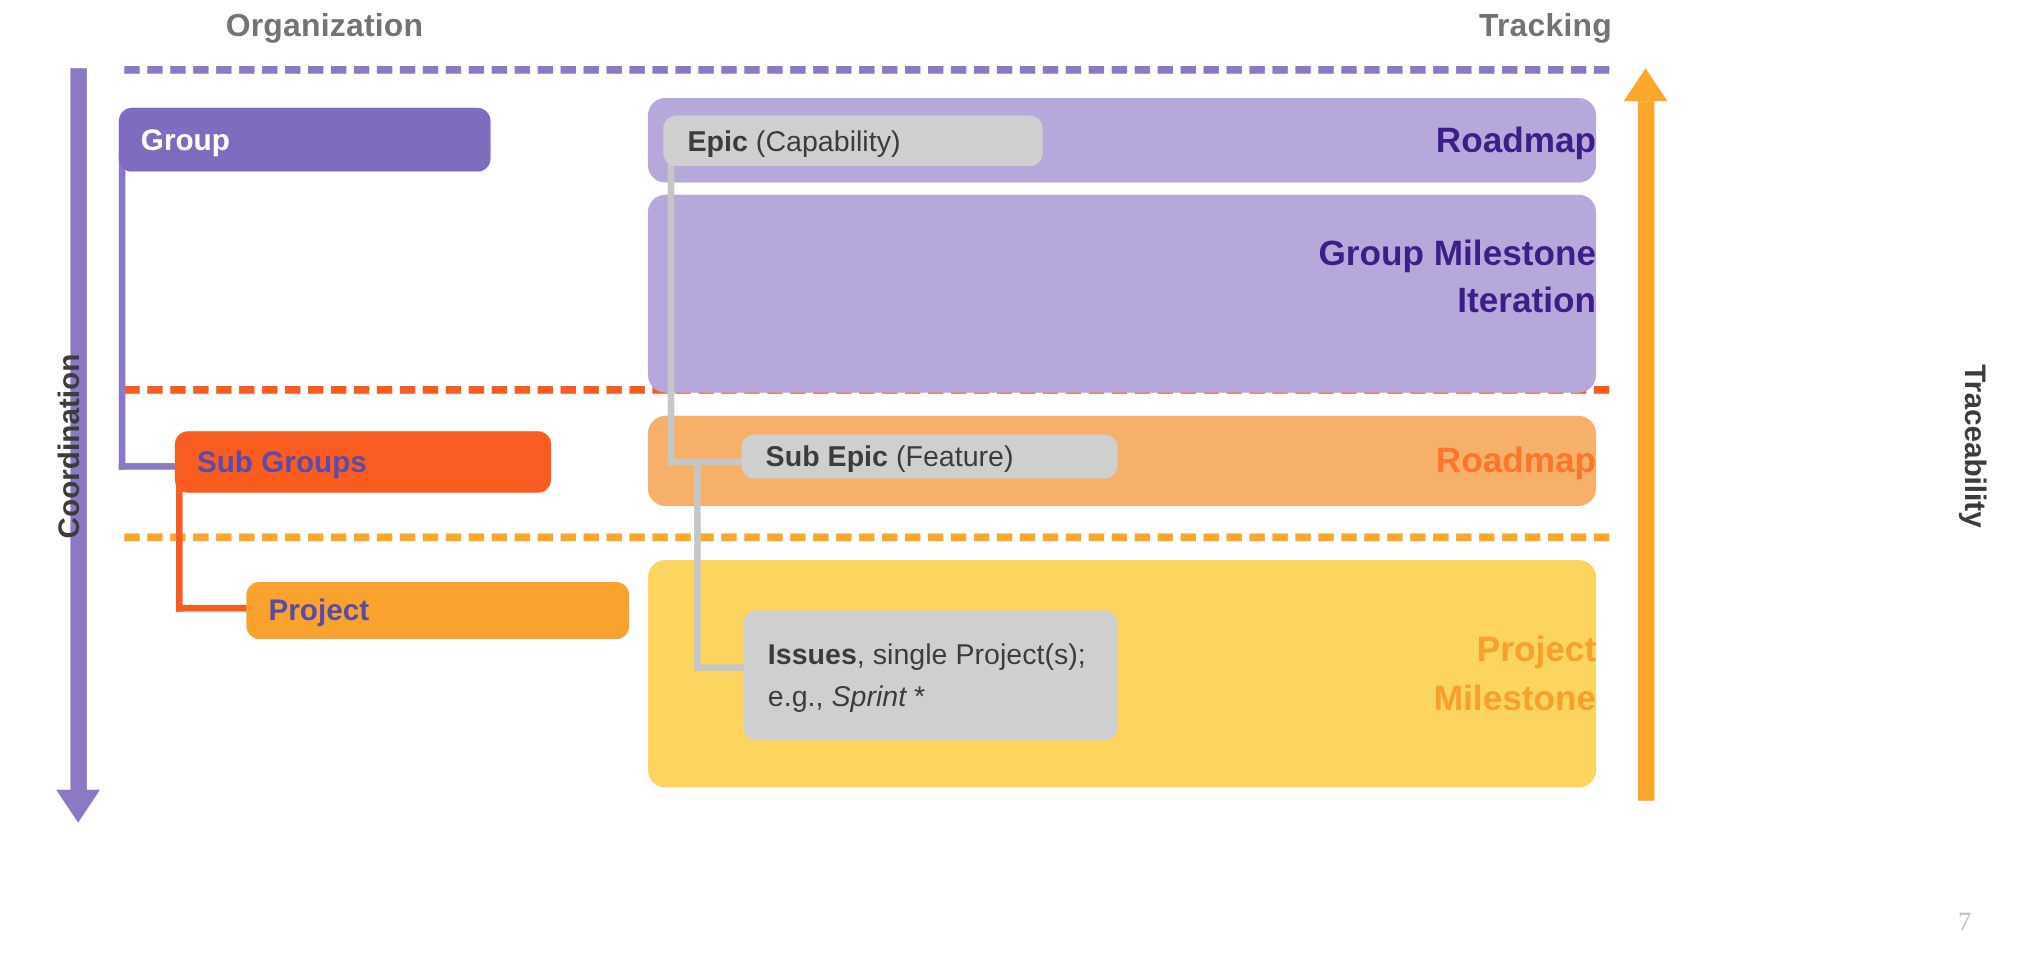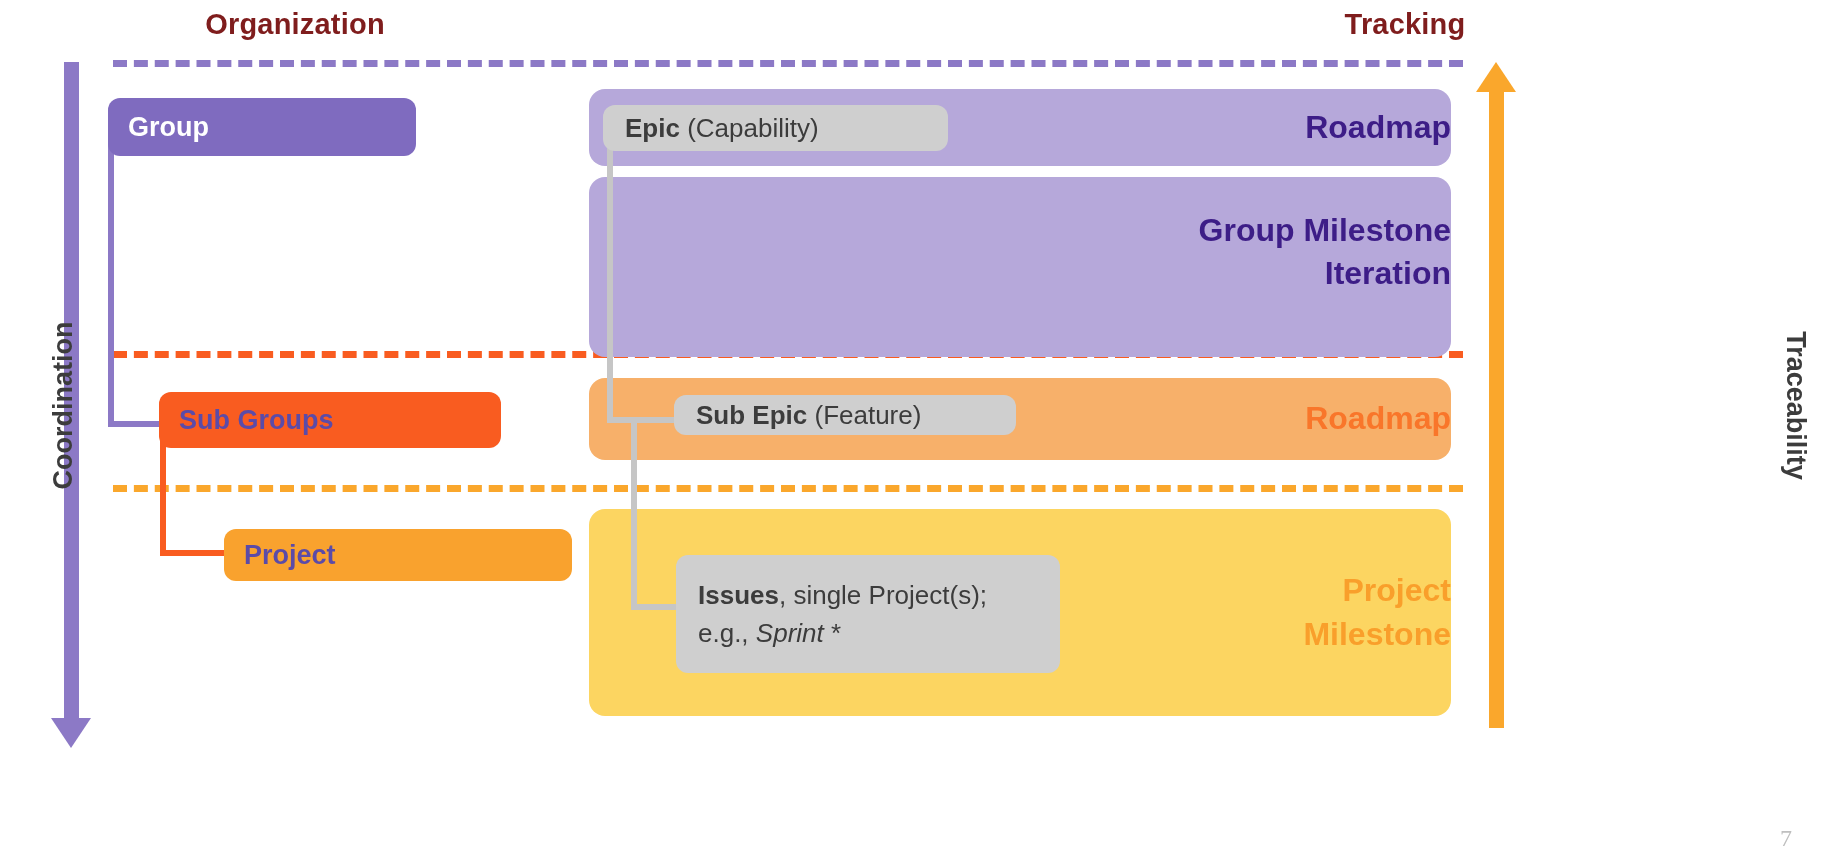--- a/index.html
+++ b/index.html
@@ -6,21 +6,21 @@
   body{
     font-family:"Liberation Sans", sans-serif;
     width:1834px;height:866px;position:relative;overflow:hidden;
     -webkit-font-smoothing:antialiased;
   }
   .stage{position:absolute;left:0;top:0;width:1834px;height:866px;}
 
   
   .col-head{
     position:absolute;text-align:center;font-weight:bold;
-    font-size:29px;color:#7f1d1d;letter-spacing:.2px;
+    font-size:29px;color:#737373;letter-spacing:.2px;
   }
   #head-org{left:150px;top:8px;width:290px;}
   #head-wbs{left:670px;top:8px;width:420px;}
   #head-track{left:1260px;top:8px;width:290px;}
 
   
   .side-label{
     position:absolute;font-weight:bold;font-size:27px;color:#3c3c3c;
     white-space:nowrap;
   }
@@ -54,21 +54,21 @@
   #conn-group-v{left:108px;top:140px;width:6px;height:287px;background:#8c79c6;}
   #conn-group-h{left:108px;top:421px;width:62px;height:6px;background:#8c79c6;}
   #conn-sub-v{left:160px;top:440px;width:6px;height:116px;background:#f95c20;}
   #conn-sub-h{left:160px;top:550px;width:78px;height:6px;background:#f95c20;}
 
   
   .org-box{
     position:absolute;border-radius:12px;display:flex;align-items:center;
     font-weight:bold;font-size:27px;padding-left:20px;box-sizing:border-box;
   }
-  #org-group{left:108px;top:98px;width:308px;height:58px;background:#7f6bbf;color:#ffffff;}
+  #org-group{left:108px;top:98px;width:338px;height:58px;background:#7f6bbf;color:#ffffff;}
   #org-subgroup{left:159px;top:392px;width:342px;height:56px;background:#f95c20;color:#5b4ba8;}
   #org-project{left:224px;top:529px;width:348px;height:52px;background:#f9a22e;color:#5b4ba8;}
 
   
   .band{position:absolute;border-radius:16px;}
   #band-roadmap-top{left:589px;top:89px;width:862px;height:77px;background:#b6a8da;}
   #band-groupms{left:589px;top:177px;width:862px;height:180px;background:#b6a8da;}
   #band-roadmap-sub{left:589px;top:378px;width:862px;height:82px;background:#f7b06a;}
   #band-project{left:589px;top:509px;width:862px;height:207px;background:#fcd561;}
 
@@ -91,21 +91,21 @@
     position:absolute;background:#cfcfcf;border-radius:12px;
     color:#3c3c3c;font-size:26px;line-height:1.48;
     padding:10px 22px;box-sizing:border-box;display:flex;
     flex-direction:column;justify-content:center;
   }
   .card b{font-weight:bold;}
   .card i{font-style:italic;}
   #card-epic{left:603px;top:105px;width:345px;height:46px;padding-top:4px;padding-bottom:4px;}
   #card-issues-group{left:676px;top:193px;width:340px;height:118px;}
   #card-subepic{left:674px;top:395px;width:342px;height:40px;padding-top:4px;padding-bottom:4px;}
-  #card-issues-project{left:676px;top:555px;width:384px;height:118px;}
+  #card-issues-project{left:676px;top:555px;width:340px;height:118px;}
 
   
   .tree{position:absolute;background:#c6c6c6;}
   #tree-v-main{left:607px;top:143px;width:6px;height:280px;}
   #tree-h-subepic{left:607px;top:417px;width:70px;height:6px;}
   #tree-v-sub{left:631px;top:420px;width:6px;height:190px;}
   #tree-h-issues{left:631px;top:604px;width:50px;height:6px;}
 
   
   #page-number{

